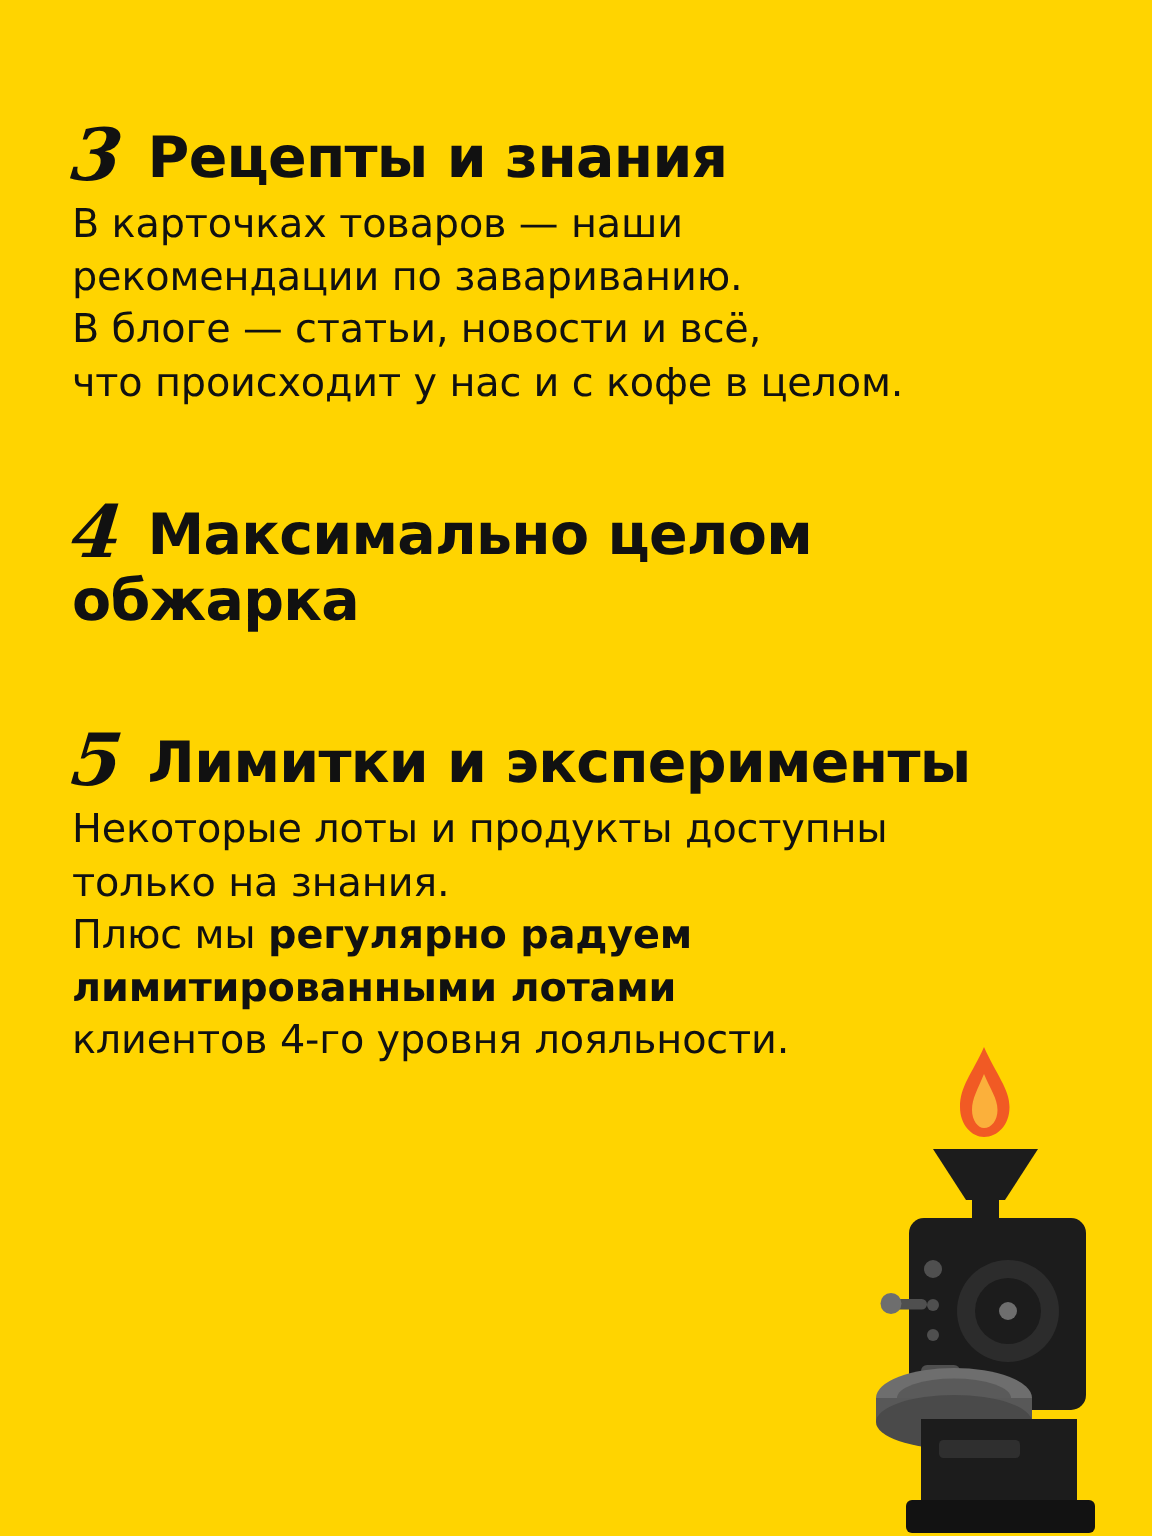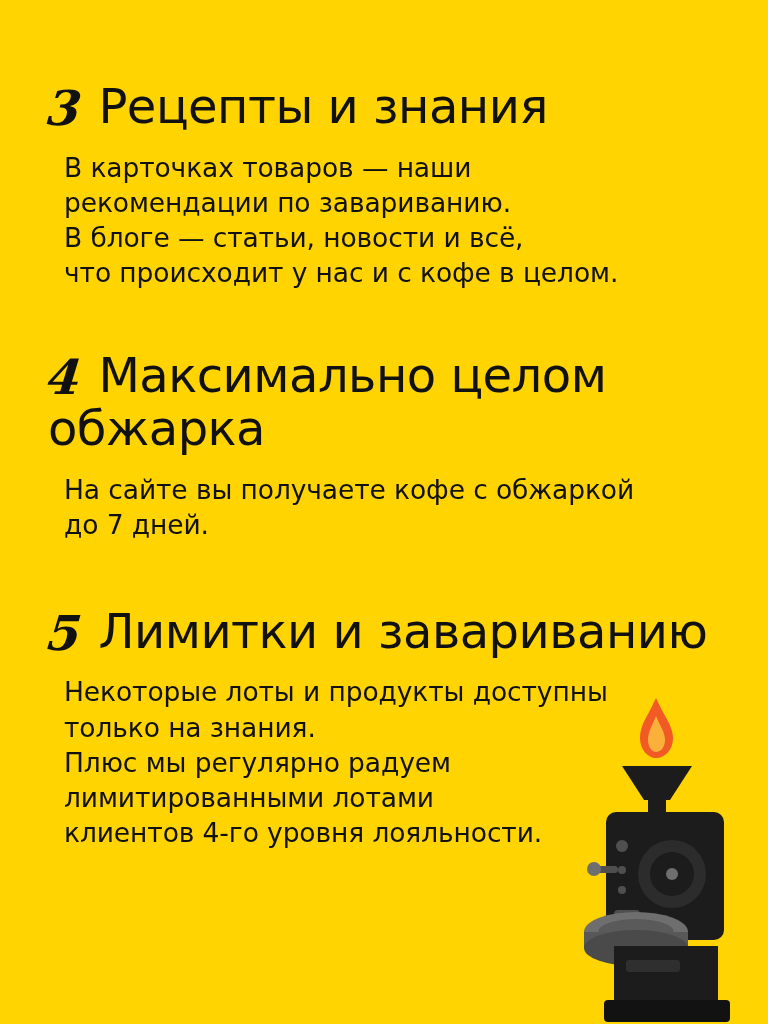--- a/index.html
+++ b/index.html
@@ -49,35 +49,35 @@
     font-weight: 700;
     font-style: italic;
     line-height: 1;
     letter-spacing: -1px;
     vertical-align: -2px;
     transform: skewX(-6deg);
     margin-right: 18px;
   }
   .htitle {
     display: inline;
-    font-size: 48px;
-    font-weight: 400;
+    font-size: 38px;
+    font-weight: 700;
     line-height: 1.12;
     letter-spacing: -0.5px;
   }
   .body-text {
     font-size: 26.5px;
     line-height: 1.33;
     font-weight: 400;
     letter-spacing: -0.1px;
-    margin: 16px;
+    margin: 0;
     white-space: pre-line;
   }
   .body-text .bold {
-    font-weight: 400;
+    font-weight: 700;
   }
 
   
   .roaster {
     position: absolute;
     right: 16px;
     bottom: 0;
     width: 200px;
     height: 330px;
     z-index: 2;
@@ -97,27 +97,25 @@
       <p class="body-text">В карточках товаров — наши
 рекомендации по завариванию.
 В блоге — статьи, новости и всё,
  что происходит у нас и с кофе в целом.</p>
     </section>
 
     <section class="block block-4">
       <div class="heading-row">
         <span class="num">4</span><span class="htitle">Максимально целом обжарка</span>
       </div>
-      <p class="body-text">На сайте вы получаете кофе с обжаркой
-до 7 дней.</p>
     </section>
 
     <section class="block block-5">
       <div class="heading-row">
-        <span class="num">5</span><span class="htitle">Лимитки и завариванию</span>
+        <span class="num">5</span><span class="htitle">Лимитки и эксперименты</span>
       </div>
       <p class="body-text"><span>Некоторые лоты и продукты доступны
 только на знания.
 Плюс мы </span><span class="bold">регулярно радуем
 лимитированными лотами</span><span>
 клиентов 4-го уровня лояльности.</span></p>
     </section>
 
   </div>
 

